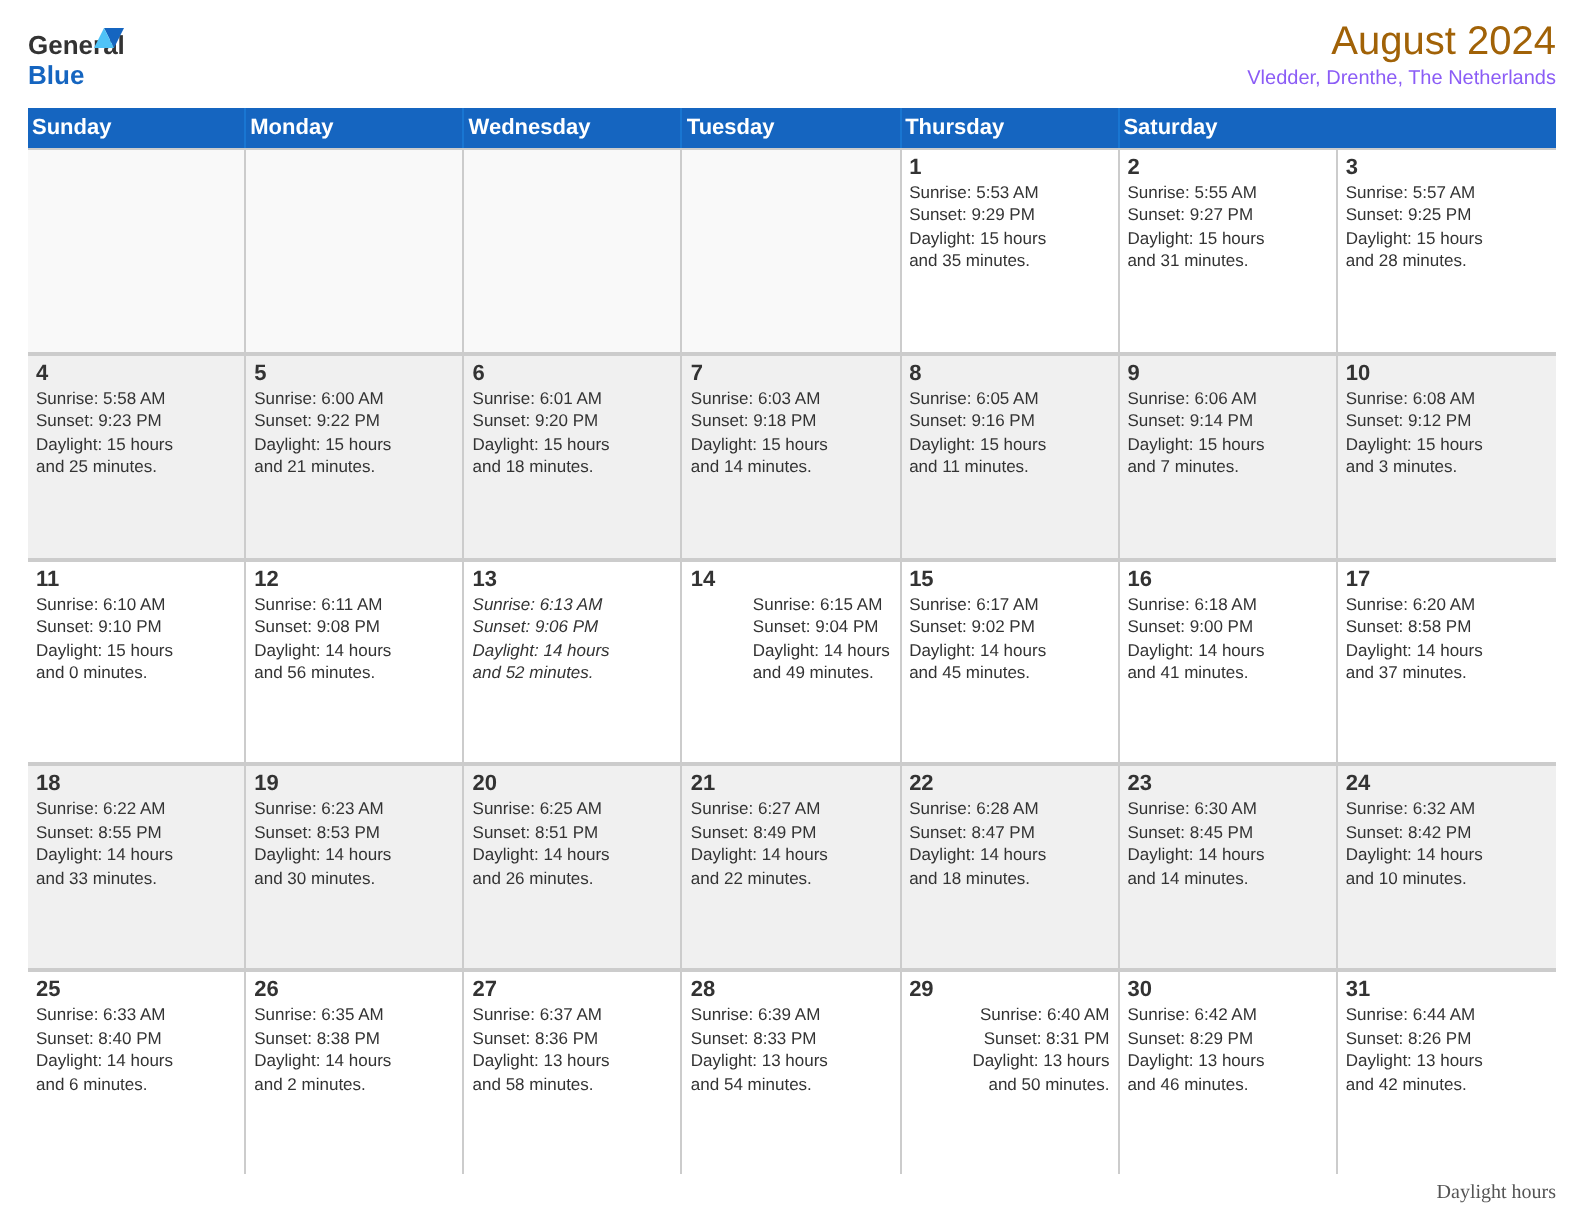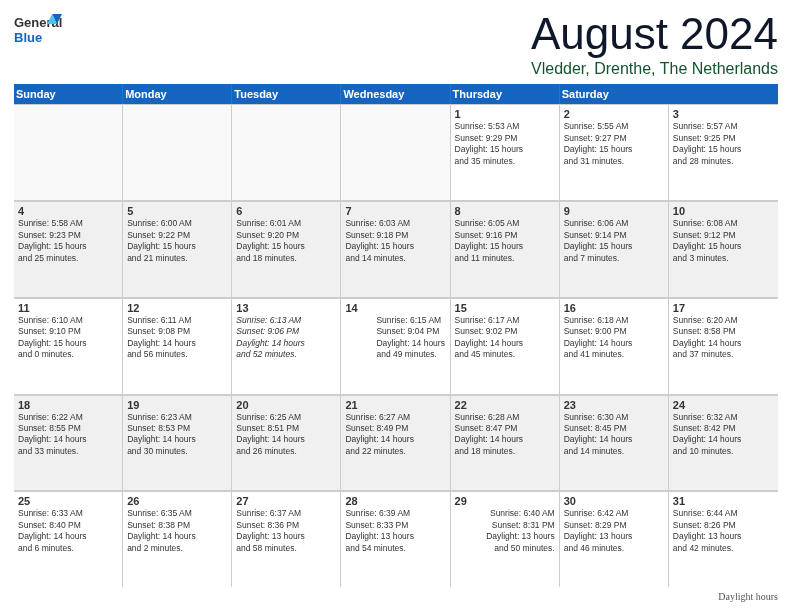--- a/index.html
+++ b/index.html
@@ -25,28 +25,28 @@
     }
     .logo-area {
       display: flex;
       flex-direction: column;
       align-items: flex-start;
     }
     .title-area {
       text-align: right;
     }
     .main-title {
-      font-size: 44px;
+      font-size: 20px;
       font-weight: normal;
-      color: #0f172a;
+      color: #a16207;
       line-height: 1.1;
     }
     .subtitle {
-      font-size: 16px;
-      color: #14532d;
+      font-size: 10px;
+      color: #8b5cf6;
       margin-top: 2px;
     }
     .calendar {
       flex: 1;
       display: flex;
       flex-direction: column;
     }
     .cal-header {
       display: grid;
       grid-template-columns: repeat(7, 1fr);
@@ -124,22 +124,22 @@
     <div class="title-area">
       <div class="main-title">August 2024</div>
       <div class="subtitle">Vledder, Drenthe, The Netherlands</div>
     </div>
   </div>
 
   <div class="calendar">
     <div class="cal-header">
     <div class="cal-header-cell">Sunday</div>
         <div class="cal-header-cell">Monday</div>
+        <div class="cal-header-cell">Wednesday</div>
         <div class="cal-header-cell">Tuesday</div>
-        <div class="cal-header-cell">Wednesday</div>
         <div class="cal-header-cell">Thursday</div>
         <div class="cal-header-cell">Saturday</div>
       </div>
     <div class="cal-body">
     <div class="cal-row">
           <div class="cal-cell empty"></div>
           <div class="cal-cell empty"></div>
           <div class="cal-cell empty"></div>
           <div class="cal-cell empty"></div>
           <div class="cal-cell">

